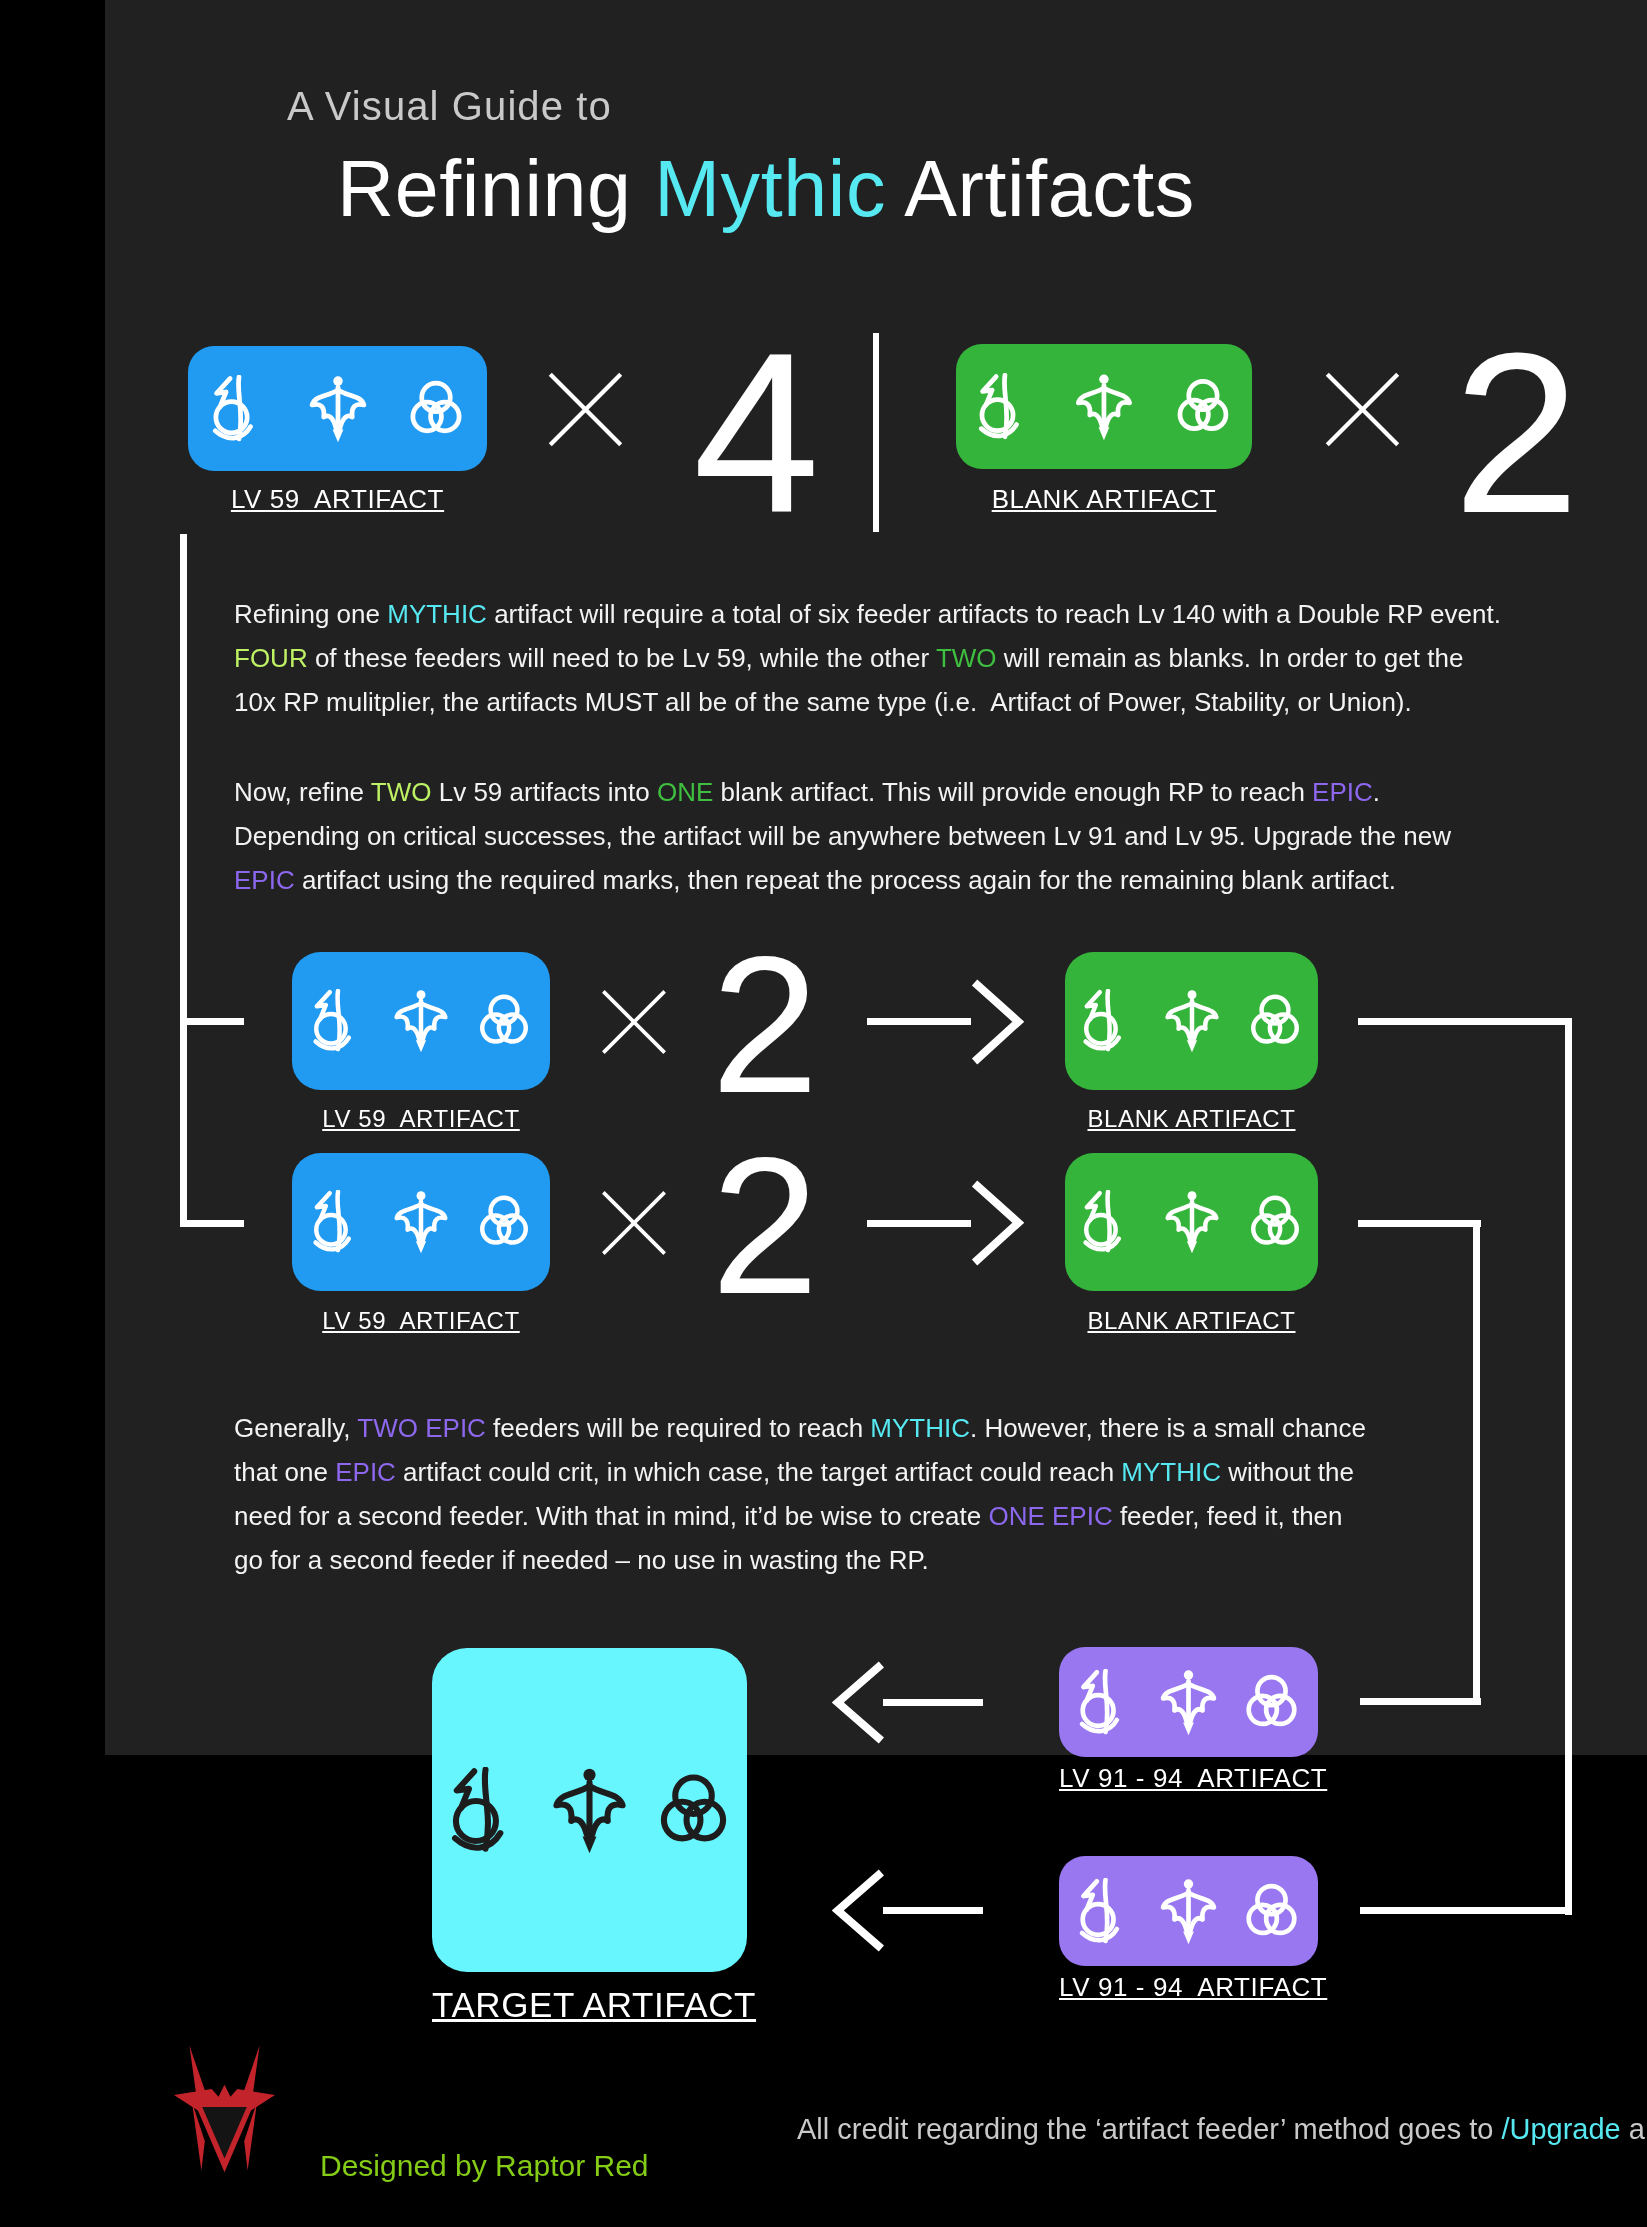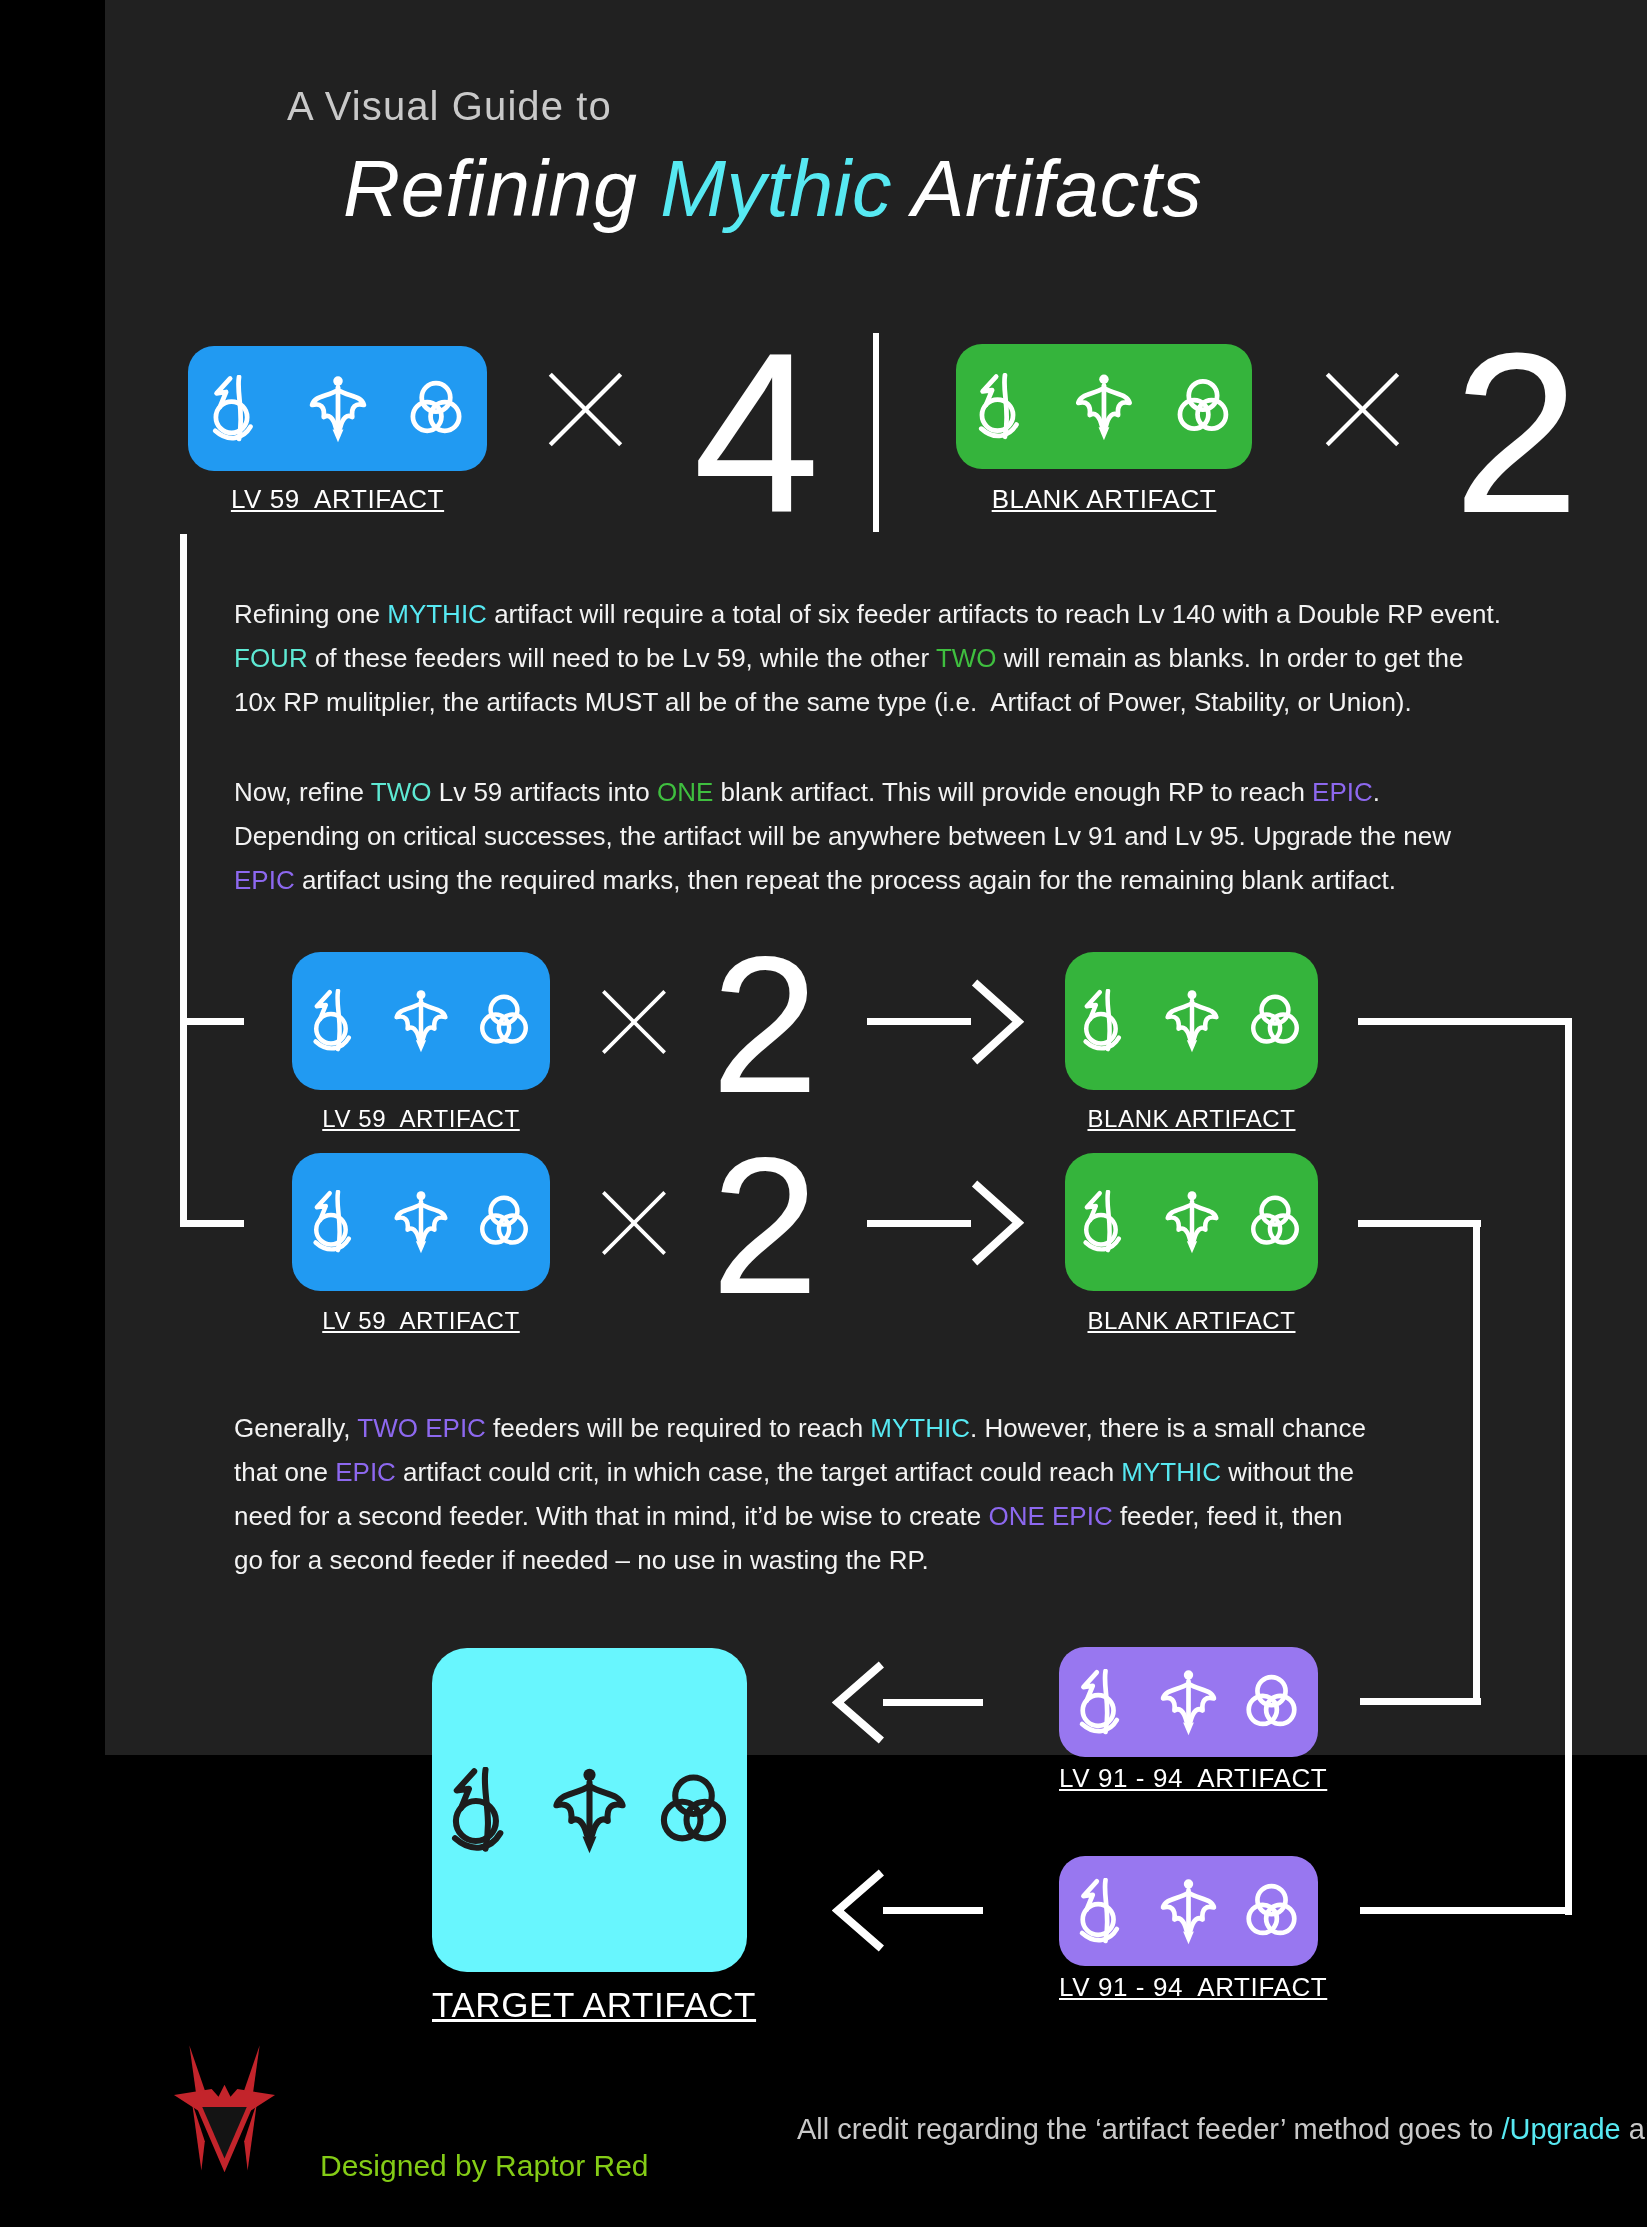--- a/index.html
+++ b/index.html
@@ -17,21 +17,21 @@
   .card-mid .glyph{width:64px;height:64px;margin:0 9.7px;}
   .card-purple{border-radius:26px;}
   .card-purple .glyph{width:67px;height:67px;margin:0 8px;}
   .card-target{border-radius:35px;color:#1d1d1d;}
   .card-target .glyph{width:87px;height:87px;margin:0 8.5px;}
   .cardlabel{position:absolute;color:#ffffff;text-align:center;letter-spacing:0.6px;white-space:pre;text-decoration:underline;}
   .numeral{position:absolute;color:#ffffff;text-align:center;font-weight:400;}
   .para{position:absolute;font-size:26px;line-height:44px;color:#f3f3f3;white-space:pre;margin-left:24px;}
   .seg{white-space:pre;}
   .c-cyan{color:#57e9f2;}
-  .c-blue{color:#5eead4;}
+  .c-blue{color:#bef264;}
   .c-green{color:#3fbf3f;}
   .c-purple{color:#8d68ef;}
   .line{position:absolute;background:#ffffff;}
   .footer-gray{position:absolute;color:#84cc16;font-size:30px;}
   .credit{position:absolute;color:#c9c9c9;font-size:29px;text-align:right;white-space:pre;}
 </style>
 </head>
 <body>
 
 <svg width="0" height="0" style="position:absolute" aria-hidden="true">
@@ -61,21 +61,21 @@
       </g>
     </symbol>
   </defs>
 </svg>
 
 <div id="canvas">
   <div class="abs" style="left:0;top:0;width:105px;height:2227px;background:#000;"></div>
   <div id="content">
 
     <div class="abs kicker" style="left:182px;top:84px;">A Visual Guide to</div>
-    <div class="abs title" style="left:238px;top:143px;font-style:italic;"><span class="seg">Refining </span><span class="seg c-cyan">Mythic</span><span class="seg"> Artifacts</span></div>
+    <div class="abs title" style="left:232px;top:143px;"><span class="seg">Refining </span><span class="seg c-cyan">Mythic</span><span class="seg"> Artifacts</span></div>
 
     <div class="card card-top" style="left:83px;top:346px;width:299px;height:125px;background:#219AF2;">
       <svg class="glyph" viewBox="0 0 120 120" width="68" height="68">
           <use href="#g-power"></use>
         </svg>
       <svg class="glyph" viewBox="0 0 120 120" width="68" height="68">
           <use href="#g-stability"></use>
         </svg>
       <svg class="glyph" viewBox="0 0 120 120" width="68" height="68">
           <use href="#g-union"></use>

